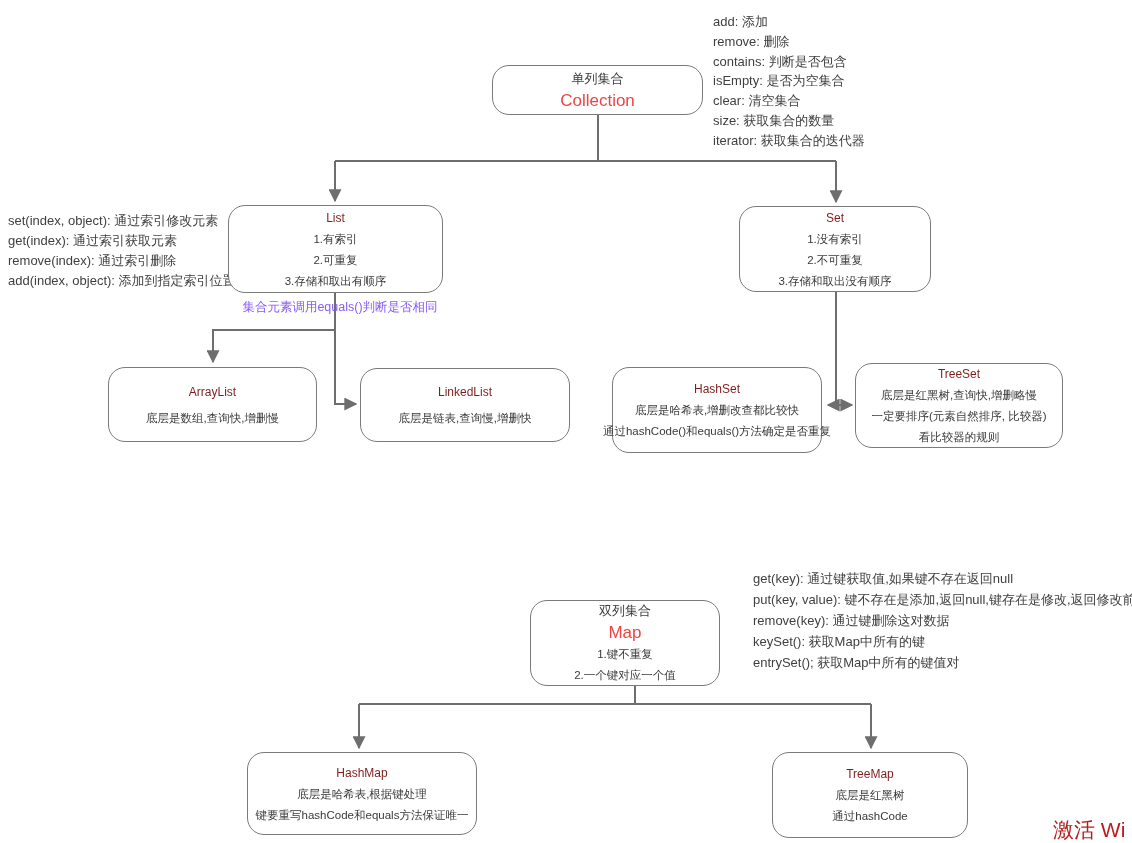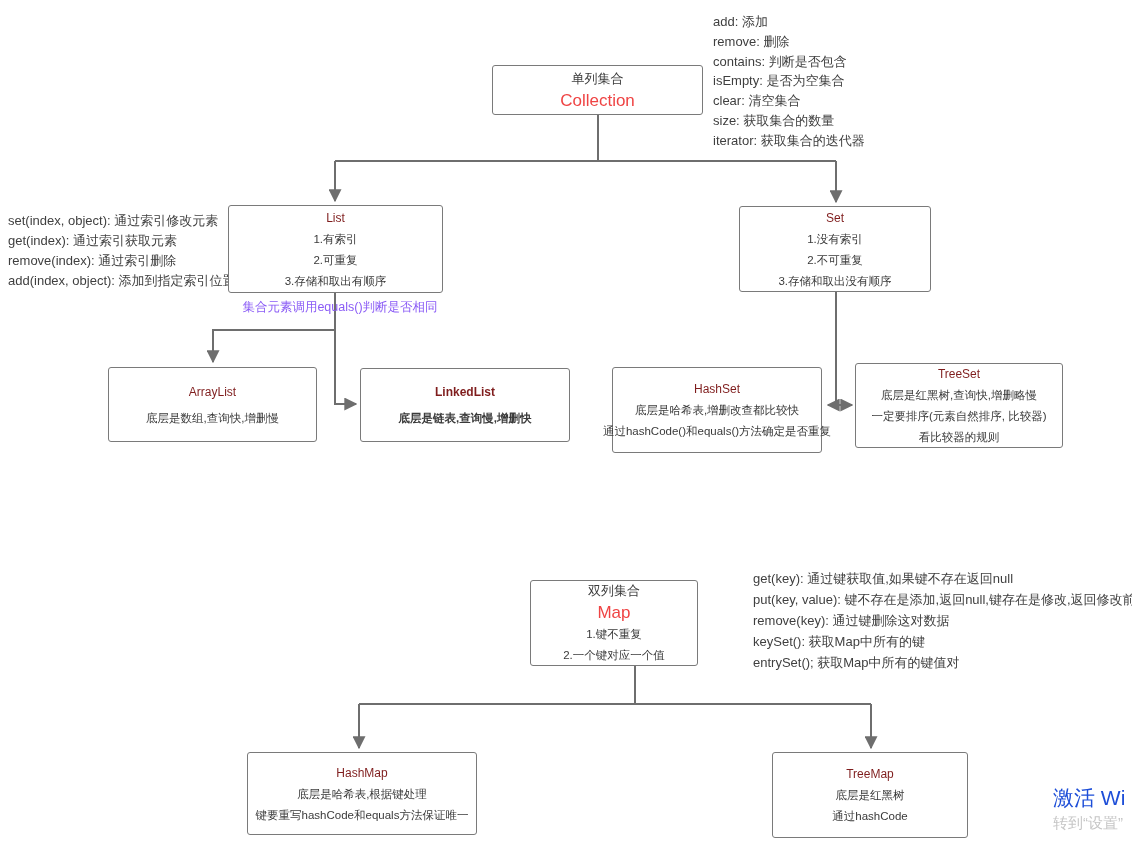--- a/index.html
+++ b/index.html
@@ -4,38 +4,38 @@
 <style>
   * { margin:0; padding:0; box-sizing:border-box; }
   html,body { background:#ffffff; }
   .canvas {
     position:relative; width:1132px; height:843px; background:#ffffff;
     overflow:hidden; font-family:"Liberation Sans","DejaVu Sans",sans-serif;
   }
   .wires { position:absolute; left:0; top:0; z-index:1; }
   .node {
     position:absolute; z-index:2; background:#ffffff;
-    border:1.5px solid #7a7a7a; border-radius:3px;
+    border:1.5px solid #7a7a7a; border-radius:17px;
     display:flex; flex-direction:column; align-items:center; justify-content:center;
     text-align:center;
   }
   .node .title   { color:#7f1d1d; font-size:12px; line-height:22px; }
   .node .title-lg{ color:#ef4444; font-size:17px; line-height:23px; }
   .node .subtitle{ color:#3c3c3c; font-size:13px; line-height:20px; }
   .node .line    { color:#3a3a3a; font-size:11.5px; line-height:21px; white-space:nowrap; }
   .notes { position:absolute; z-index:2; color:#3f3f3f; font-size:13px; white-space:nowrap; }
   .notes > div { line-height:19.8px; }
   .notes.lh20 > div { line-height:20px; }
   .notes.lh21 > div { line-height:21px; }
   .equals-note {
     position:absolute; z-index:2; color:#8b5cf6; font-size:12.5px;
     text-align:center; white-space:nowrap;
   }
   .watermark { position:absolute; z-index:3; white-space:nowrap; }
-  .watermark .l1 { color:#1d4ed8; font-size:21px; line-height:25px; }
+  .watermark .l1 { color:#b91c1c; font-size:21px; line-height:25px;margin-top:32px; }
   .watermark .l2 { color:#c6c6c6; font-size:15px; line-height:21px; margin-top:2px; }
 </style>
 </head>
 <body>
 
 <div class="canvas">
 
   <svg class="wires" width="1132" height="843" viewBox="0 0 1132 843">
     <defs>
       <marker id="arr" viewBox="0 0 10 10" refX="9" refY="5" markerWidth="6.5" markerHeight="6.5" orient="auto-start-reverse">
@@ -103,39 +103,39 @@
     <div class="line">1.没有索引</div>
     <div class="line">2.不可重复</div>
     <div class="line">3.存储和取出没有顺序</div>
   </div>
 
   <div class="node" style="left:108px; top:367px; width:209px; height:75px; gap:5px;">
     <div class="title">ArrayList</div>
     <div class="line">底层是数组,查询快,增删慢</div>
   </div>
 
-  <div class="node" style="left:360px; top:368px; width:210px; height:74px; gap:5px;font-weight:bold;">
+  <div class="node" style="left:360px; top:368px; width:210px; height:74px; gap:5px;">
     <div class="title">LinkedList</div>
     <div class="line">底层是链表,查询慢,增删快</div>
   </div>
 
   <div class="node" style="left:612px; top:367px; width:210px; height:86px;">
     <div class="title">HashSet</div>
     <div class="line">底层是哈希表,增删改查都比较快</div>
     <div class="line">通过hashCode()和equals()方法确定是否重复</div>
   </div>
 
   <div class="node" style="left:855px; top:363px; width:208px; height:85px;">
     <div class="title">TreeSet</div>
     <div class="line">底层是红黑树,查询快,增删略慢</div>
     <div class="line">一定要排序(元素自然排序, 比较器)</div>
     <div class="line">看比较器的规则</div>
   </div>
 
-  <div class="node" style="left:530px; top:580px; width:168px; height:86px;">
+  <div class="node" style="left:530px; top:600px; width:190px; height:86px;">
     <div class="subtitle">双列集合</div>
     <div class="title-lg">Map</div>
     <div class="line">1.键不重复</div>
     <div class="line">2.一个键对应一个值</div>
   </div>
 
   <div class="node" style="left:247px; top:752px; width:230px; height:83px;">
     <div class="title">HashMap</div>
     <div class="line">底层是哈希表,根据键处理</div>
     <div class="line">键要重写hashCode和equals方法保证唯一</div>

